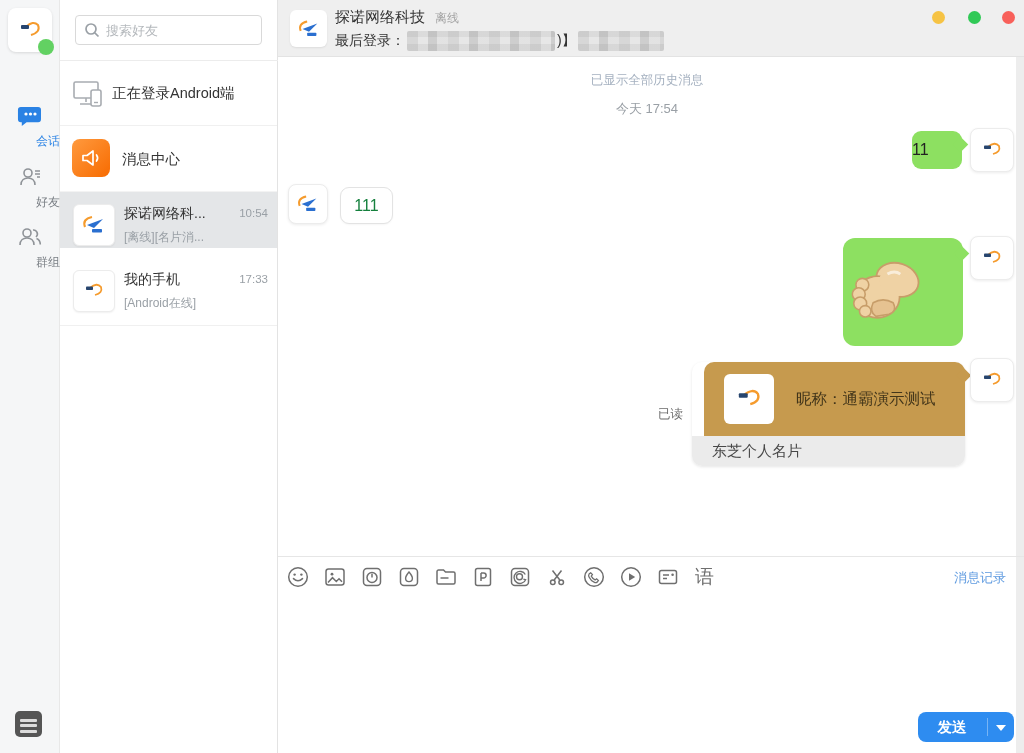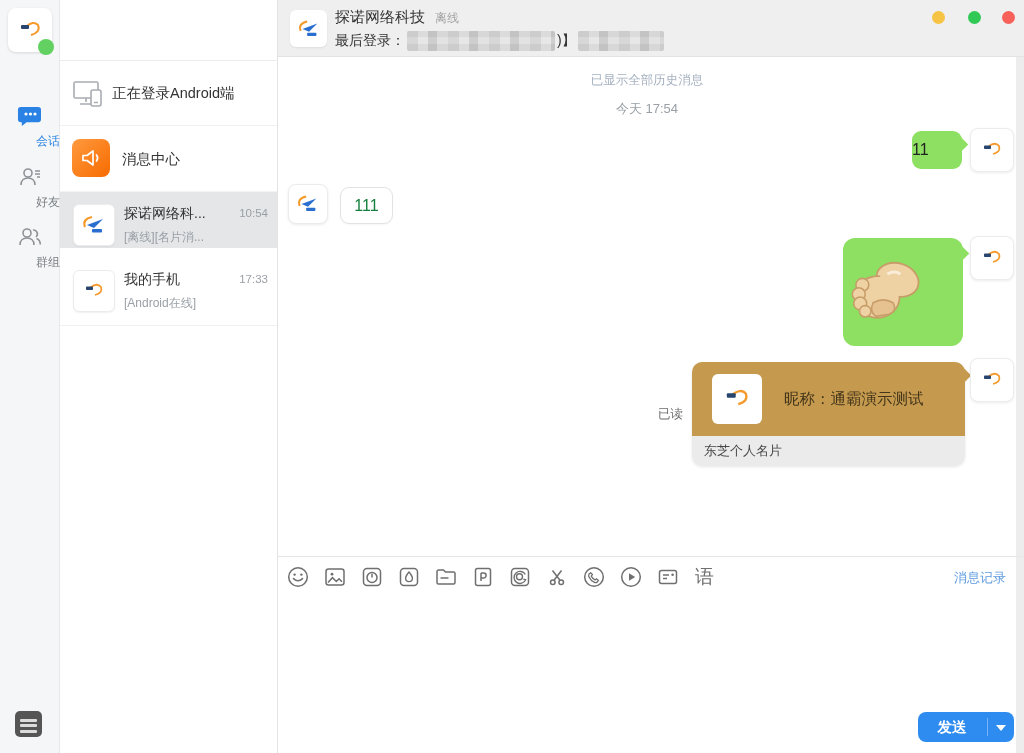--- a/index.html
+++ b/index.html
@@ -57,25 +57,25 @@
   .date-label { position:absolute; left:0; top:100px; width:738px; text-align:center; font-size:13px; color:#9aa0a6; }
 
   .msg-avatar { position:absolute; width:44px; height:44px; background:#fff; border:1px solid #ececec; border-radius:8px; box-shadow:0 1px 3px rgba(0,0,0,.08); }
   .bubble-green { position:absolute; background:#8de061; border-radius:9px; color:#222; display:flex; align-items:center; font-size:16px; }
   .bubble-green .tail, .card-tail { position:absolute; width:11px; height:11px; transform:rotate(45deg); }
   .bubble-green .tail { right:-4px; top:8px; background:#8de061; }
   .bubble-white { position:absolute; background:#fff; border:1px solid #e3e3e3; border-radius:9px; color:#15803d; display:flex; align-items:center; justify-content:center; font-size:16px; box-shadow:0 1px 2px rgba(0,0,0,.04); }
 
   .read-label { position:absolute; font-size:12.5px; color:#6b6b6b; }
   .card { position:absolute; left:414px; top:362px; width:273px; border-radius:10px; box-shadow:0 1px 3px rgba(0,0,0,.10); }
-  .card-top { position:relative; height:74px; background:#c69a4e; border-radius:10px 10px 0 0; }
+  .card-top { position:relative; height:74px; background:#c69a4e; border-radius:10px 10px 0 0;margin-left:12px; }
   .card-tail { right:-4px; top:8px; background:#c69a4e; }
   .card-avatar { position:absolute; left:20px; top:12px; width:50px; height:50px; background:#fff; border-radius:6px; }
   .card-title { position:absolute; left:92px; top:0; line-height:74px; font-size:15.5px; color:#42351a; }
-  .card-footer { height:30px; background:#ebebeb; border-radius:0 0 10px 10px; line-height:30px; padding-left:12px; font-size:13px; color:#474747; }
+  .card-footer { height:30px; background:#ebebeb; border-radius:0 0 10px 10px; line-height:30px; padding-left:20px; font-size:15px; color:#474747; }
 
   .input-divider { position:absolute; left:0; top:556px; width:746px; height:1px; background:#e6e6e6; }
   .toolbar { position:absolute; left:8px; top:564px; display:flex; align-items:center; }
   .tool { width:24px; height:24px; margin-right:13px; cursor:pointer; color:#6f6f6f; }
   .tool svg { width:24px; height:24px; display:block; }
   .tool-voice { font-size:19px; color:#6f6f6f; margin-left:2px; cursor:pointer; }
   .history-link { position:absolute; right:18px; top:569px; font-size:13px; color:#5f9be0; cursor:pointer; }
   .message-input { position:absolute; left:12px; top:600px; width:714px; height:100px; outline:none; font-size:14px; color:#333; }
 
   .send-btn { position:absolute; left:640px; top:712px; width:96px; height:30px; background:#2e8cf0; border-radius:8px; cursor:pointer; }
@@ -128,20 +128,27 @@
     </div>
 
     <div class="hamburger">
       <i></i>
         <i></i>
         <i></i>
     </div>
   </div>
 
   <div class="panel">
+    <div class="search-box">
+      <svg width="16" height="16" viewBox="0 0 16 16">
+        <circle cx="7" cy="7" r="5" fill="none" stroke="#9aa0a6" stroke-width="1.7"></circle>
+        <path d="M10.8 10.8 L14.5 14.5" stroke="#9aa0a6" stroke-width="1.7"></path>
+      </svg>
+      <input type="text" placeholder="搜索好友" style="">
+    </div>
     <div class="panel-divider"></div>
 
     <div class="conv-item" style="top:61px; height:65px; border-bottom:1px solid #f0f0f0;">
       <svg style="position:absolute;left:12px;top:17px;" width="32" height="32" viewBox="0 0 32 32">
         <rect x="2" y="4" width="24" height="16" rx="1.5" fill="none" stroke="#a8acb1" stroke-width="1.6"></rect>
         <path d="M14 20 v4 M8 26 h12" stroke="#a8acb1" stroke-width="1.6"></path>
         <rect x="19" y="12" width="10" height="16" rx="2" fill="#fff" stroke="#a8acb1" stroke-width="1.6"></rect>
         <path d="M22 24.5 h4" stroke="#a8acb1" stroke-width="1.4"></path>
       </svg>
       <div class="login-item-label">正在登录Android端</div>

